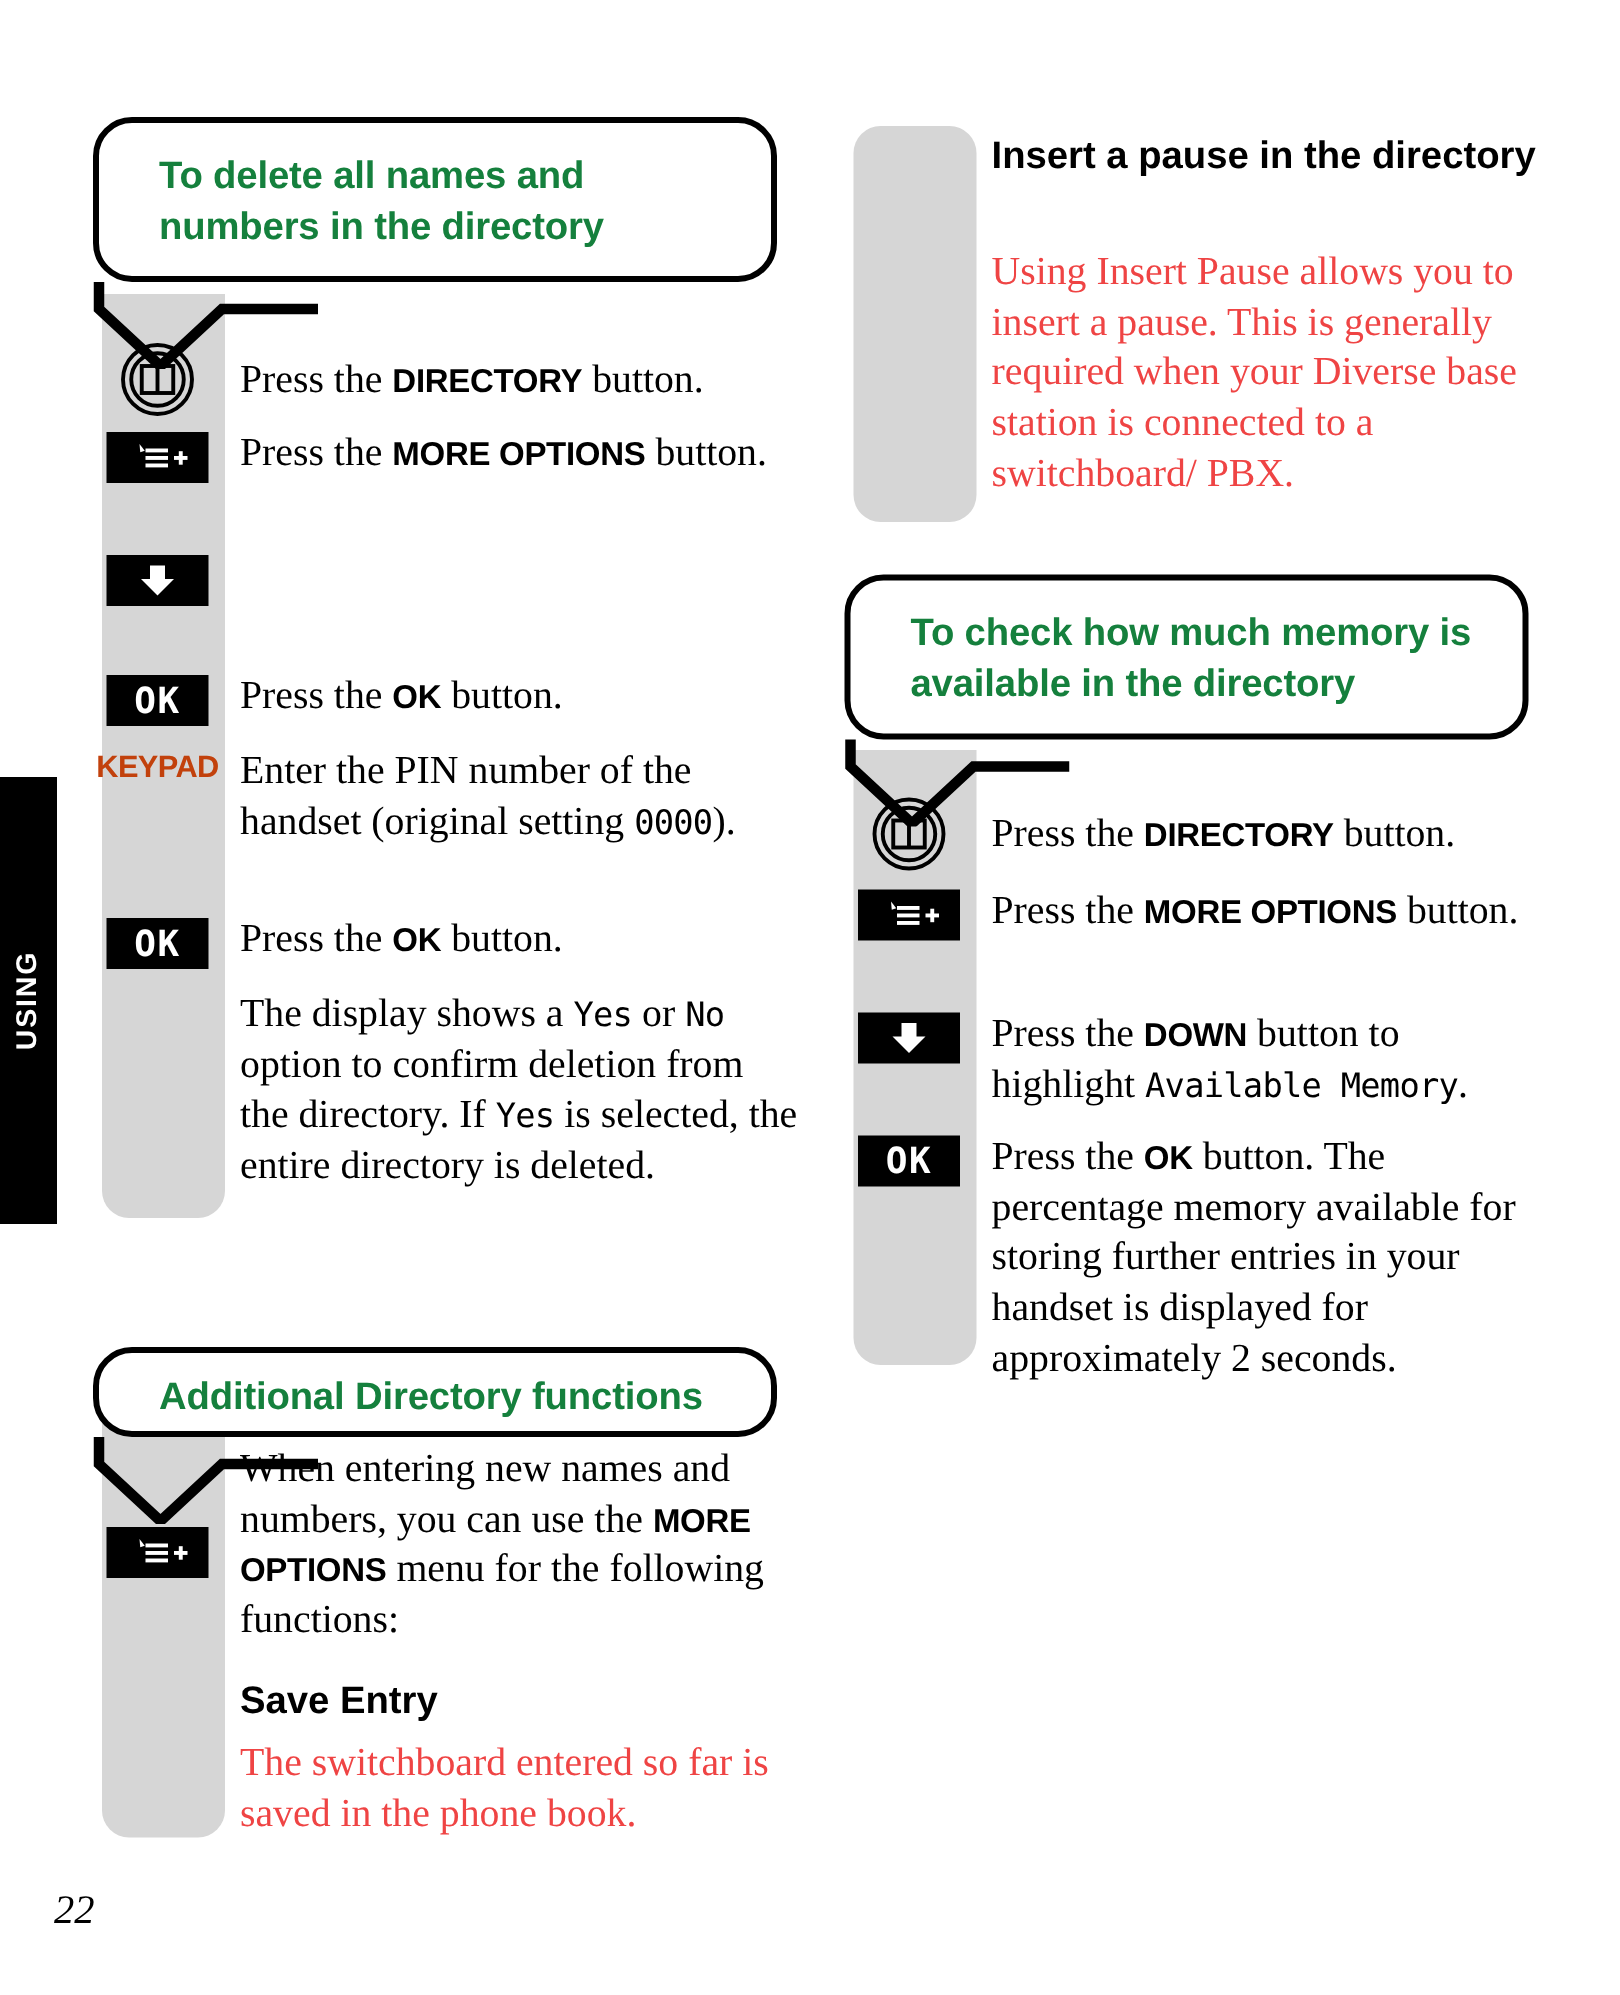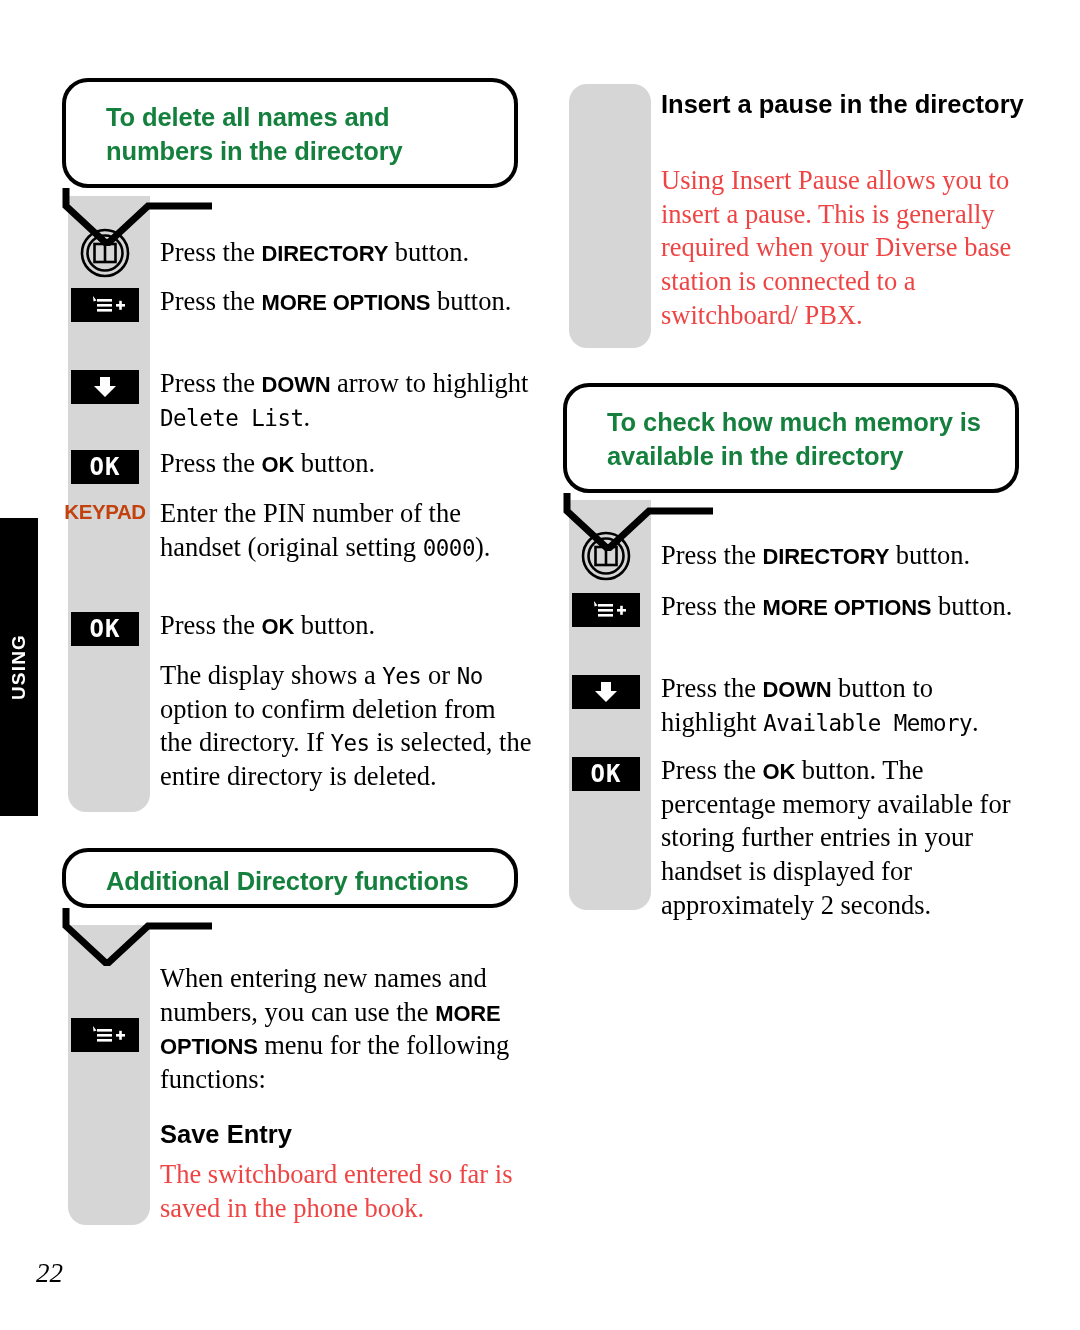--- a/index.html
+++ b/index.html
@@ -220,21 +220,20 @@
     </div>
 
     <div class="row" style="top:370px; width:470px; height:80px;">
       <div class="row-icon" style="top:0;">
         <span class="key-black">
           <svg width="40" height="26" viewBox="0 0 40 26" class="icon-svg">
             <path d="M15 3 L25 3 L25 12 L31 12 L20 23 L9 12 L15 12 Z" fill="#fff"></path>
           </svg>
         </span>
       </div>
-      <div class="row-text" style="top:-3px;">Press the <b>DOWN</b> arrow to highlight <span class="lcd">Delete List</span>.</div>
     </div>
 
     <div class="row" style="top:450px; width:470px; height:50px;">
       <div class="row-icon" style="top:0;">
         <span class="key-black">
           <span class="key-ok">OK</span>
         </span>
       </div>
       <div class="row-text" style="top:-3px;">Press the <b>OK</b> button.</div>
     </div>
@@ -254,21 +253,21 @@
       </div>
       <div class="row-text" style="top:-3px;">Press the <b>OK</b> button.</div>
     </div>
 
     <div class="row" style="top:662px; width:470px; height:170px;">
       <div class="row-text" style="top:-3px;">The display shows a <span class="lcd">Yes</span> or <span class="lcd">No</span> option to confirm deletion from the directory. If <span class="lcd">Yes</span> is selected, the entire directory is deleted.</div>
     </div>
 
     <div class="rail round-bottom" style="left:6px; top:925px; height:300px;"></div>
 
-    <div class="bubble-wrap" style="left:0px; top:848px; width:456px;">
+    <div class="bubble-wrap" style="left:0px; top:898px; width:456px;">
       <div class="bubble" style="height:60px; padding-top:12px;">
         <div class="bubble-title">Additional Directory functions</div>
       </div>
       <div class="tail">
         <svg width="150" height="58" viewBox="0 0 150 58" class="icon-svg">
           <path d="M4 -4 L4 18 L45 56 L86 18 L150 18" fill="none" stroke="#000" stroke-width="7"></path>
         </svg>
       </div>
     </div>
 

